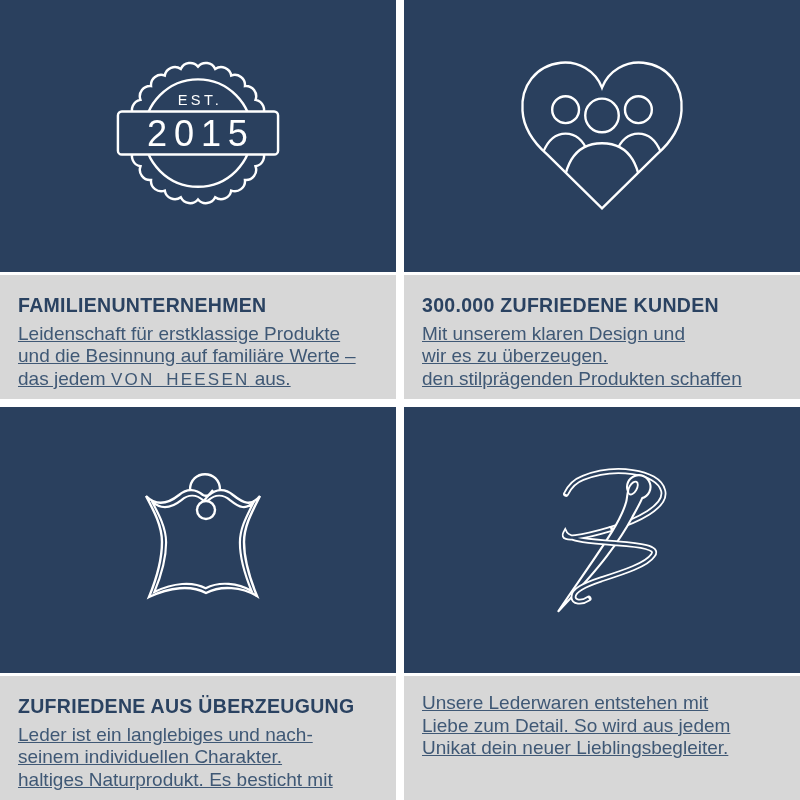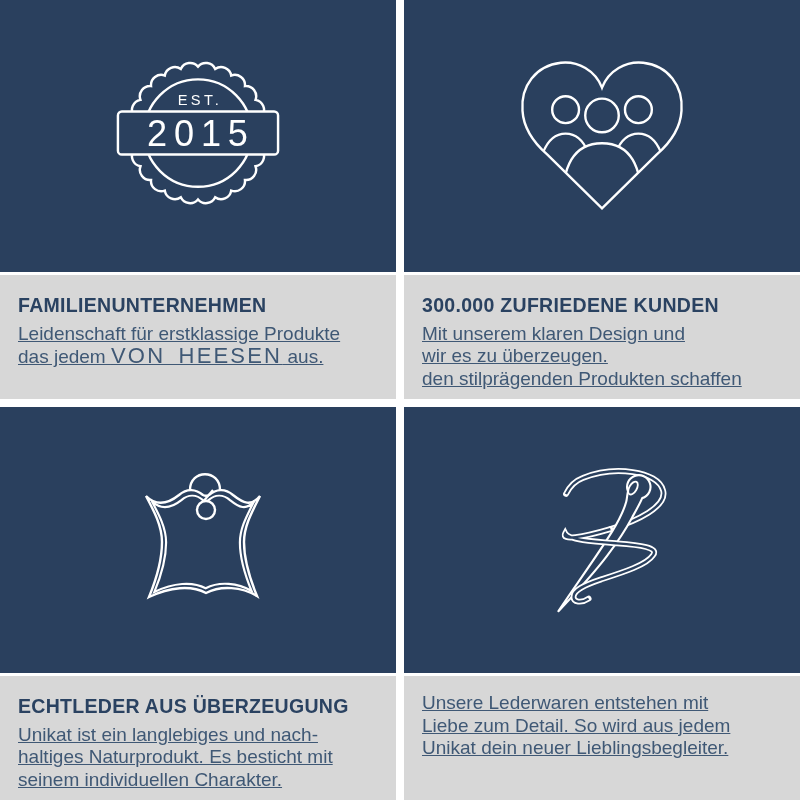--- a/index.html
+++ b/index.html
@@ -27,21 +27,21 @@
   }
   .heading{
     margin:4px 0 6px 0;
     font-size:19.5px;font-weight:700;line-height:1.12;
     letter-spacing:.3px;color:#2a4261;
   }
   .bline{
     font-size:19px;line-height:22.5px;font-weight:400;color:#3f5875;text-decoration:underline;
   }
   .brand{
-    font-size:22px;letter-spacing:2.2px;word-spacing:5px;
+    font-size:17px;letter-spacing:2.2px;word-spacing:5px;
   }
   svg{display:block;}
   svg text{font-family:"Liberation Sans",sans-serif;fill:#ffffff;}
   .badge-est{font-size:15px;letter-spacing:3.5px;font-weight:400;}
   .badge-year{font-size:37px;letter-spacing:7px;font-weight:400;}
 </style>
 </head>
 <body>
 
 <div class="grid">
@@ -53,20 +53,21 @@
         <circle cx="90" cy="82" r="55" fill="none" stroke="#ffffff" stroke-width="2.5"></circle>
         <rect x="8" y="60" width="164" height="44" rx="4" fill="#2a405e" stroke="#ffffff" stroke-width="2.5"></rect>
         <text x="92" y="53" text-anchor="middle" class="badge-est">EST.</text>
         <text x="93" y="95" text-anchor="middle" class="badge-year">2015</text>
       </svg>
     </div>
     <div class="panel-gap"></div>
     <div class="text">
       <div class="heading">FAMILIENUNTERNEHMEN</div>
       <div class="bline">Leidenschaft für erstklassige Produkte</div>
+      <div class="bline">und die Besinnung auf familiäre Werte –</div>
       <div class="bline"><span>das jedem </span><span class="brand">VON HEESEN</span><span> aus.</span></div>
     </div>
   </div>
 
   <div class="card row-top">
     <div class="panel">
       <svg width="182" height="163" viewBox="0 0 190 170">
         <defs>
           <clipPath id="heartClip">
             <path d="M95,34 C88,16 70,6 52,8 C26,11 10,32 12,58 C13,76 22,90 38,104 L95,160 L152,104 C168,90 177,76 178,58 C180,32 164,11 138,8 C120,6 102,16 95,34 Z"></path>
@@ -97,24 +98,24 @@
       <svg width="140" height="160" viewBox="0 0 140 160">
         <path id="hideOutline" d="M18,36 C29,47 41,43 51,35 C59,28 68,29 75,35 C77,36 79,36 81,35 C88,29 97,28 105,35 C115,43 123,47 132,36 C124,52 116,66 116,82 C116,99 122,119 129,136 C114,127 93,125 78,133 C63,125 42,127 21,137 C28,120 34,99 34,82 C34,66 26,51 18,36 Z" fill="none" stroke="#ffffff" stroke-width="2.4"></path>
         <use href="#hideOutline" transform="translate(7.5,8.6) scale(0.9)"></use>
         <path d="M62,30 C62,9 92,9 92,30" fill="none" stroke="#ffffff" stroke-width="2.4"></path>
         <path d="M85,30 L74,43" fill="none" stroke="#ffffff" stroke-width="2.2"></path>
         <circle cx="78" cy="50" r="9" fill="#2a405e" stroke="#ffffff" stroke-width="2.4"></circle>
       </svg>
     </div>
     <div class="panel-gap"></div>
     <div class="text">
-      <div class="heading">ECHTLEDER AUS ÜBERZEUGUNG</div>
-      <div class="bline">Unikat ist ein langlebiges und nach-</div>
+      <div class="heading">ZUFRIEDENE AUS ÜBERZEUGUNG</div>
+      <div class="bline">Leder ist ein langlebiges und nach-</div>
+      <div class="bline">seinem individuellen Charakter.</div>
       <div class="bline">haltiges Naturprodukt. Es besticht mit</div>
-      <div class="bline">seinem individuellen Charakter.</div>
     </div>
   </div>
 
   <div class="card row-bottom">
     <div class="panel">
       <svg width="134" height="168" viewBox="0 0 160 200">
         <g>
           <path d="M37,45 C42,35 49,29 57,26 C94,11 147,17 153,41 C158,60 122,77 90,87" fill="none" stroke="#ffffff" stroke-width="7" stroke-linecap="round"></path>
           <path d="M37,45 C42,35 49,29 57,26 C94,11 147,17 153,41 C158,60 122,77 90,87" fill="none" stroke="#2a405e" stroke-width="2.8"></path>
         </g>

